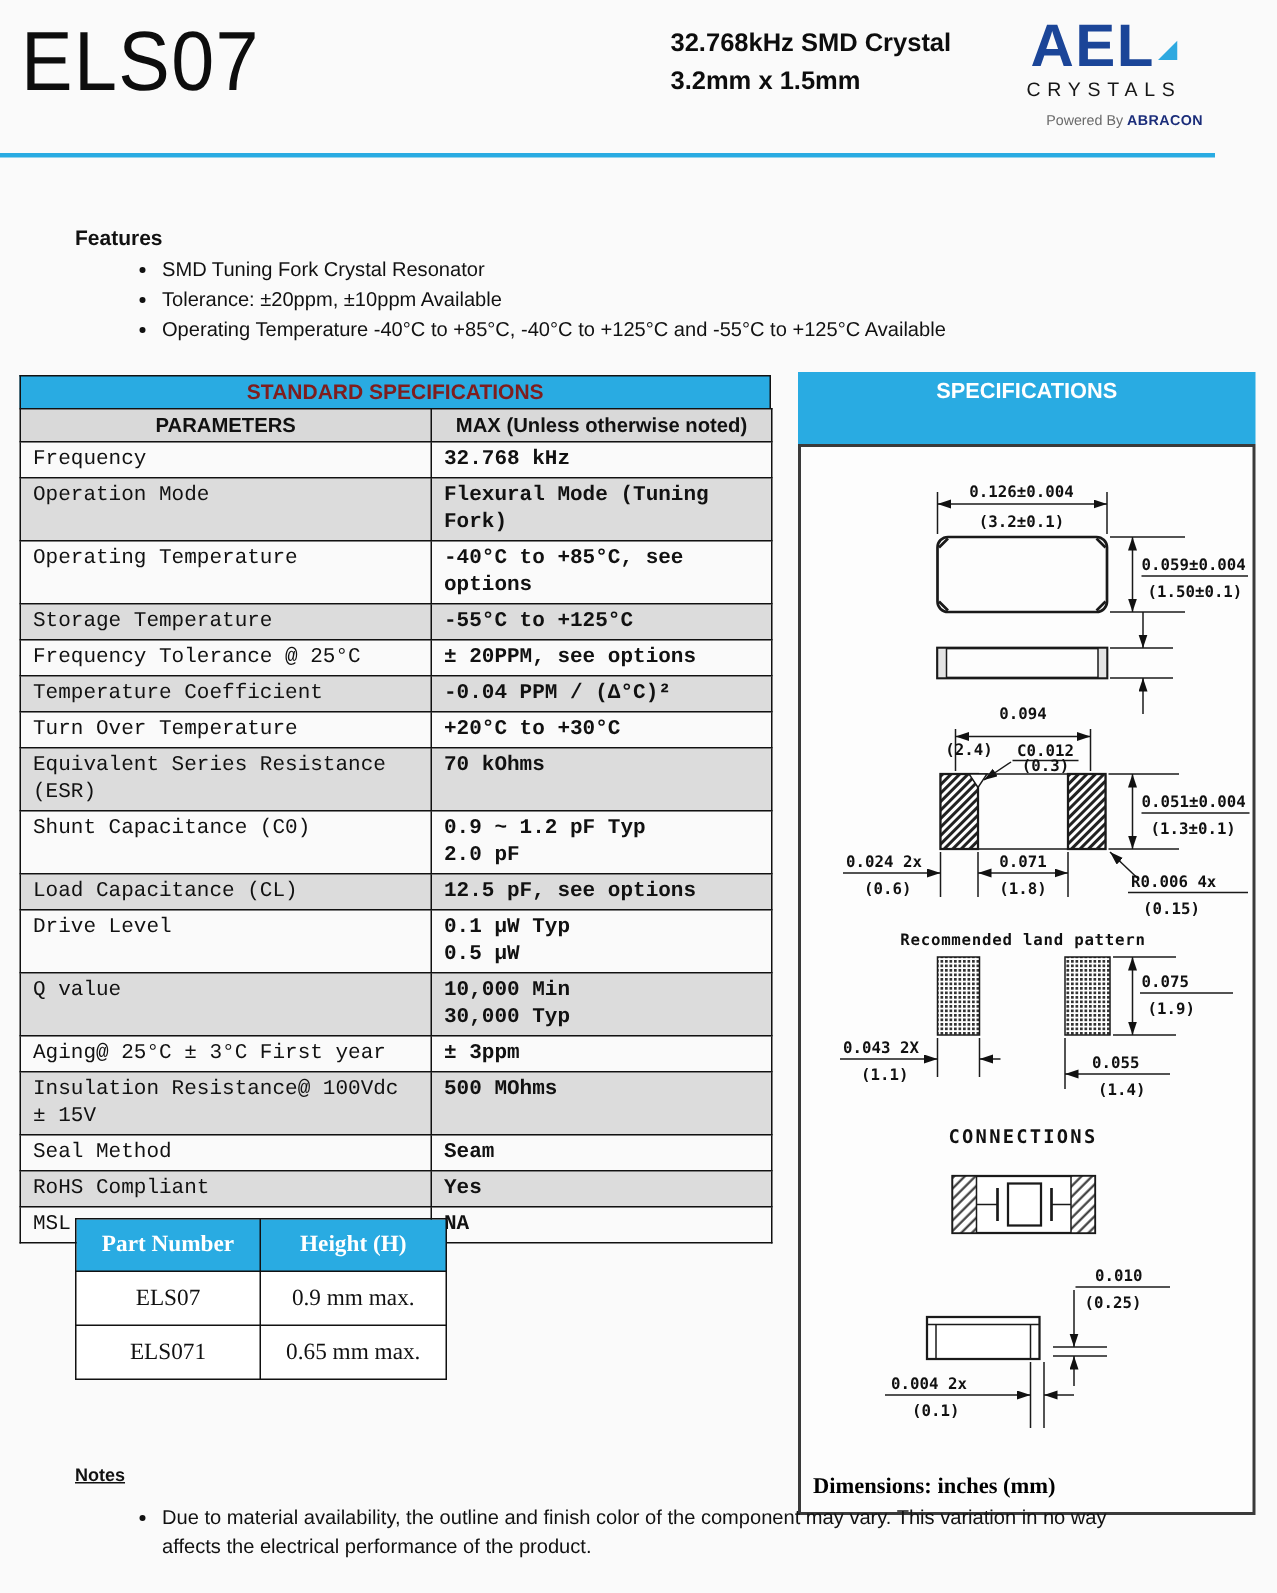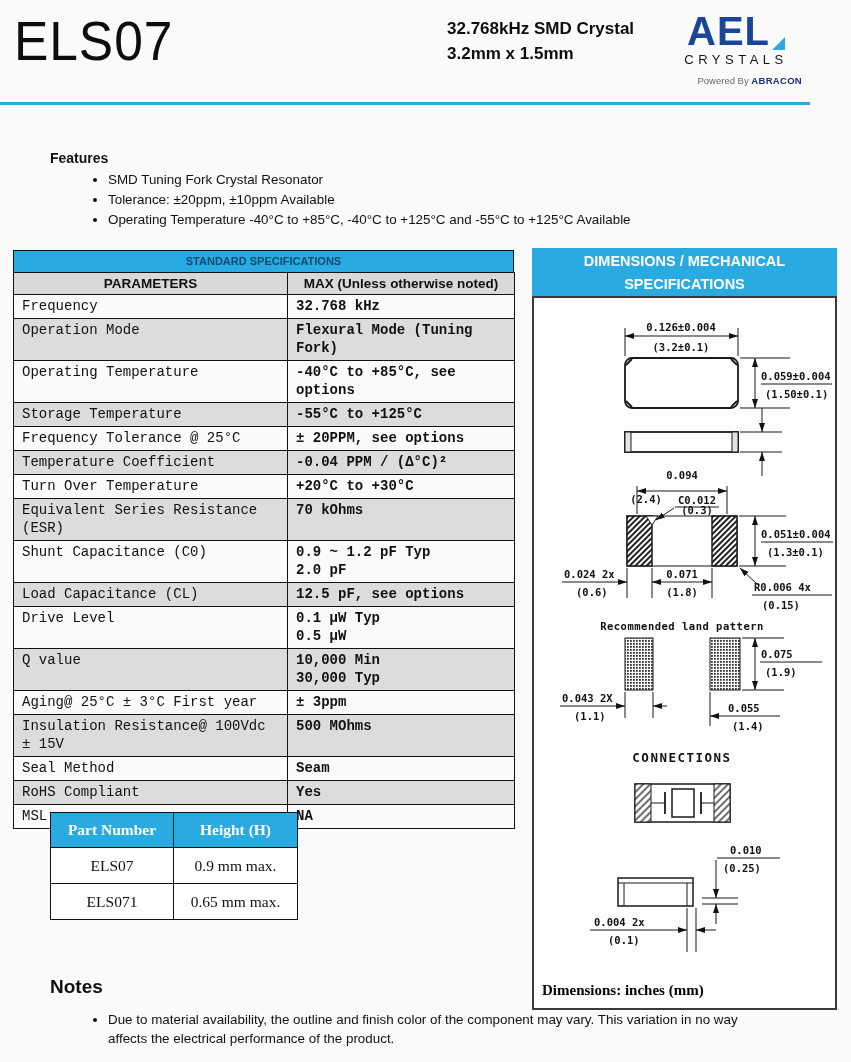--- a/index.html
+++ b/index.html
@@ -4,37 +4,37 @@
 <style>
   html,body{margin:0;padding:0;}
   body{background:#f6f6f6;font-family:"Liberation Sans",sans-serif;color:#111;}
   .page{position:relative;width:851px;height:1062px;background:#fafafa;overflow:hidden;}
 
   
   .product-title{position:absolute;left:14px;top:8px;font-size:56px;font-weight:normal;
     letter-spacing:1px;transform:scaleX(.92);transform-origin:left top;color:#0d0d0d;}
   .subtitle{position:absolute;left:447px;top:16px;font-size:17px;font-weight:bold;line-height:25px;color:#0d0d0d;}
   .logo{position:absolute;left:668px;top:12px;width:136px;text-align:center;}
-  .ael-row{display:flex;align-items:flex-end;justify-content:center;}
+  .ael-row{display:flex;align-items:center;justify-content:center;}
   .ael{font-size:40px;line-height:38px;font-weight:bold;color:#1B4598;letter-spacing:1px;}
   .ael-tri{margin:4px 0 0 2px;}
   .crystals{font-size:13px;letter-spacing:4.5px;color:#161616;margin-top:2px;}
   .powered{font-size:9.5px;color:#6a6a6a;text-align:right;margin-top:8px;padding-right:2px;}
   .powered b{color:#1b2d7a;letter-spacing:.3px;}
   .blue-rule{position:absolute;left:0;top:102px;width:810px;height:3px;background:#29ABE2;}
 
   
   .features{position:absolute;left:50px;top:150px;width:700px;}
   .features h3{margin:0 0 6px 0;font-size:14px;}
   .features ul{margin:0;padding-left:58px;}
   .features li{font-size:13.4px;margin:0 0 5px 0;}
 
   
   .spec-wrap{position:absolute;left:13px;top:250px;width:501px;}
-  .spec-title{background:#29ABE2;color:#0c4a6e;font-weight:bold;font-size:11px;text-align:center;
+  .spec-title{background:#29ABE2;color:#7f1d1d;font-weight:bold;font-size:14px;text-align:center;
     line-height:21px;height:21px;border:1.5px solid #111;border-bottom:none;}
   table.spec{border-collapse:collapse;width:100%;table-layout:fixed;border:1.5px solid #111;}
   table.spec th,table.spec td{border:1px solid #111;}
   table.spec th{background:#d9d9d9;font-size:13.5px;height:19px;text-align:center;}
   table.spec td{font-size:14px;line-height:18px;padding:2px 8px 3px 8px;vertical-align:top;font-family:Liberation Mono, monospace;}
   table.spec td.value{font-weight:bold;}
   table.spec tr.shade td{background:#dcdcdc;}
   col.c1{width:274px;} col.c2{width:227px;}
 
   
@@ -53,21 +53,21 @@
   .dim-box svg{display:block;}
   .dline{stroke:#1a1a1a;stroke-width:1;fill:none;}
   .dthick{stroke:#1a1a1a;stroke-width:1.8;fill:none;}
   .dim-t{font:bold 10.5px "DejaVu Sans Mono",monospace;fill:#111;}
   .cad-t{font:bold 10.5px "DejaVu Sans Mono",monospace;letter-spacing:.5px;fill:#111;}
   .cad-t2{font:bold 12.5px "DejaVu Sans Mono",monospace;letter-spacing:1.5px;fill:#111;}
   .dim-footer{font:bold 15px "Liberation Serif",serif;fill:#000;}
 
   
   .notes{position:absolute;left:50px;top:976px;width:700px;}
-  .notes h3{margin:0 0 12px 0;font-size:19px;font-weight:bold;}
+  .notes h3{margin:0 0 12px 0;font-size:12px;text-decoration:underline;font-weight:bold;}
   .notes ul{margin:0;padding-left:58px;}
   .notes li{font-size:13.4px;line-height:19px;width:640px;}
 </style>
 </head>
 <body>
 
 <div class="page">
 
   <div class="product-title">ELS07</div>
   <div class="subtitle">
@@ -233,21 +233,20 @@
           </tr>
           <tr>
             <td class="c1w">ELS071</td>
             <td class="c2w">0.65 mm max.</td>
           </tr>
         </tbody>
     </table>
   </div>
 
   <div class="dim-header">
-    <div>DIMENSIONS / MECHANICAL</div>
     <div>SPECIFICATIONS</div>
   </div>
 
   <div class="dim-box">
     <svg width="301" height="710" viewBox="0 0 301 710">
       <defs>
         <marker id="ma" markerWidth="10" markerHeight="8" refX="9" refY="3" orient="auto-start-reverse" markerUnits="userSpaceOnUse">
           <path d="M0,0 L9,3 L0,6 Z" fill="#111"></path>
         </marker>
         <pattern id="hatch" width="4" height="4" patternUnits="userSpaceOnUse" patternTransform="rotate(45)">

